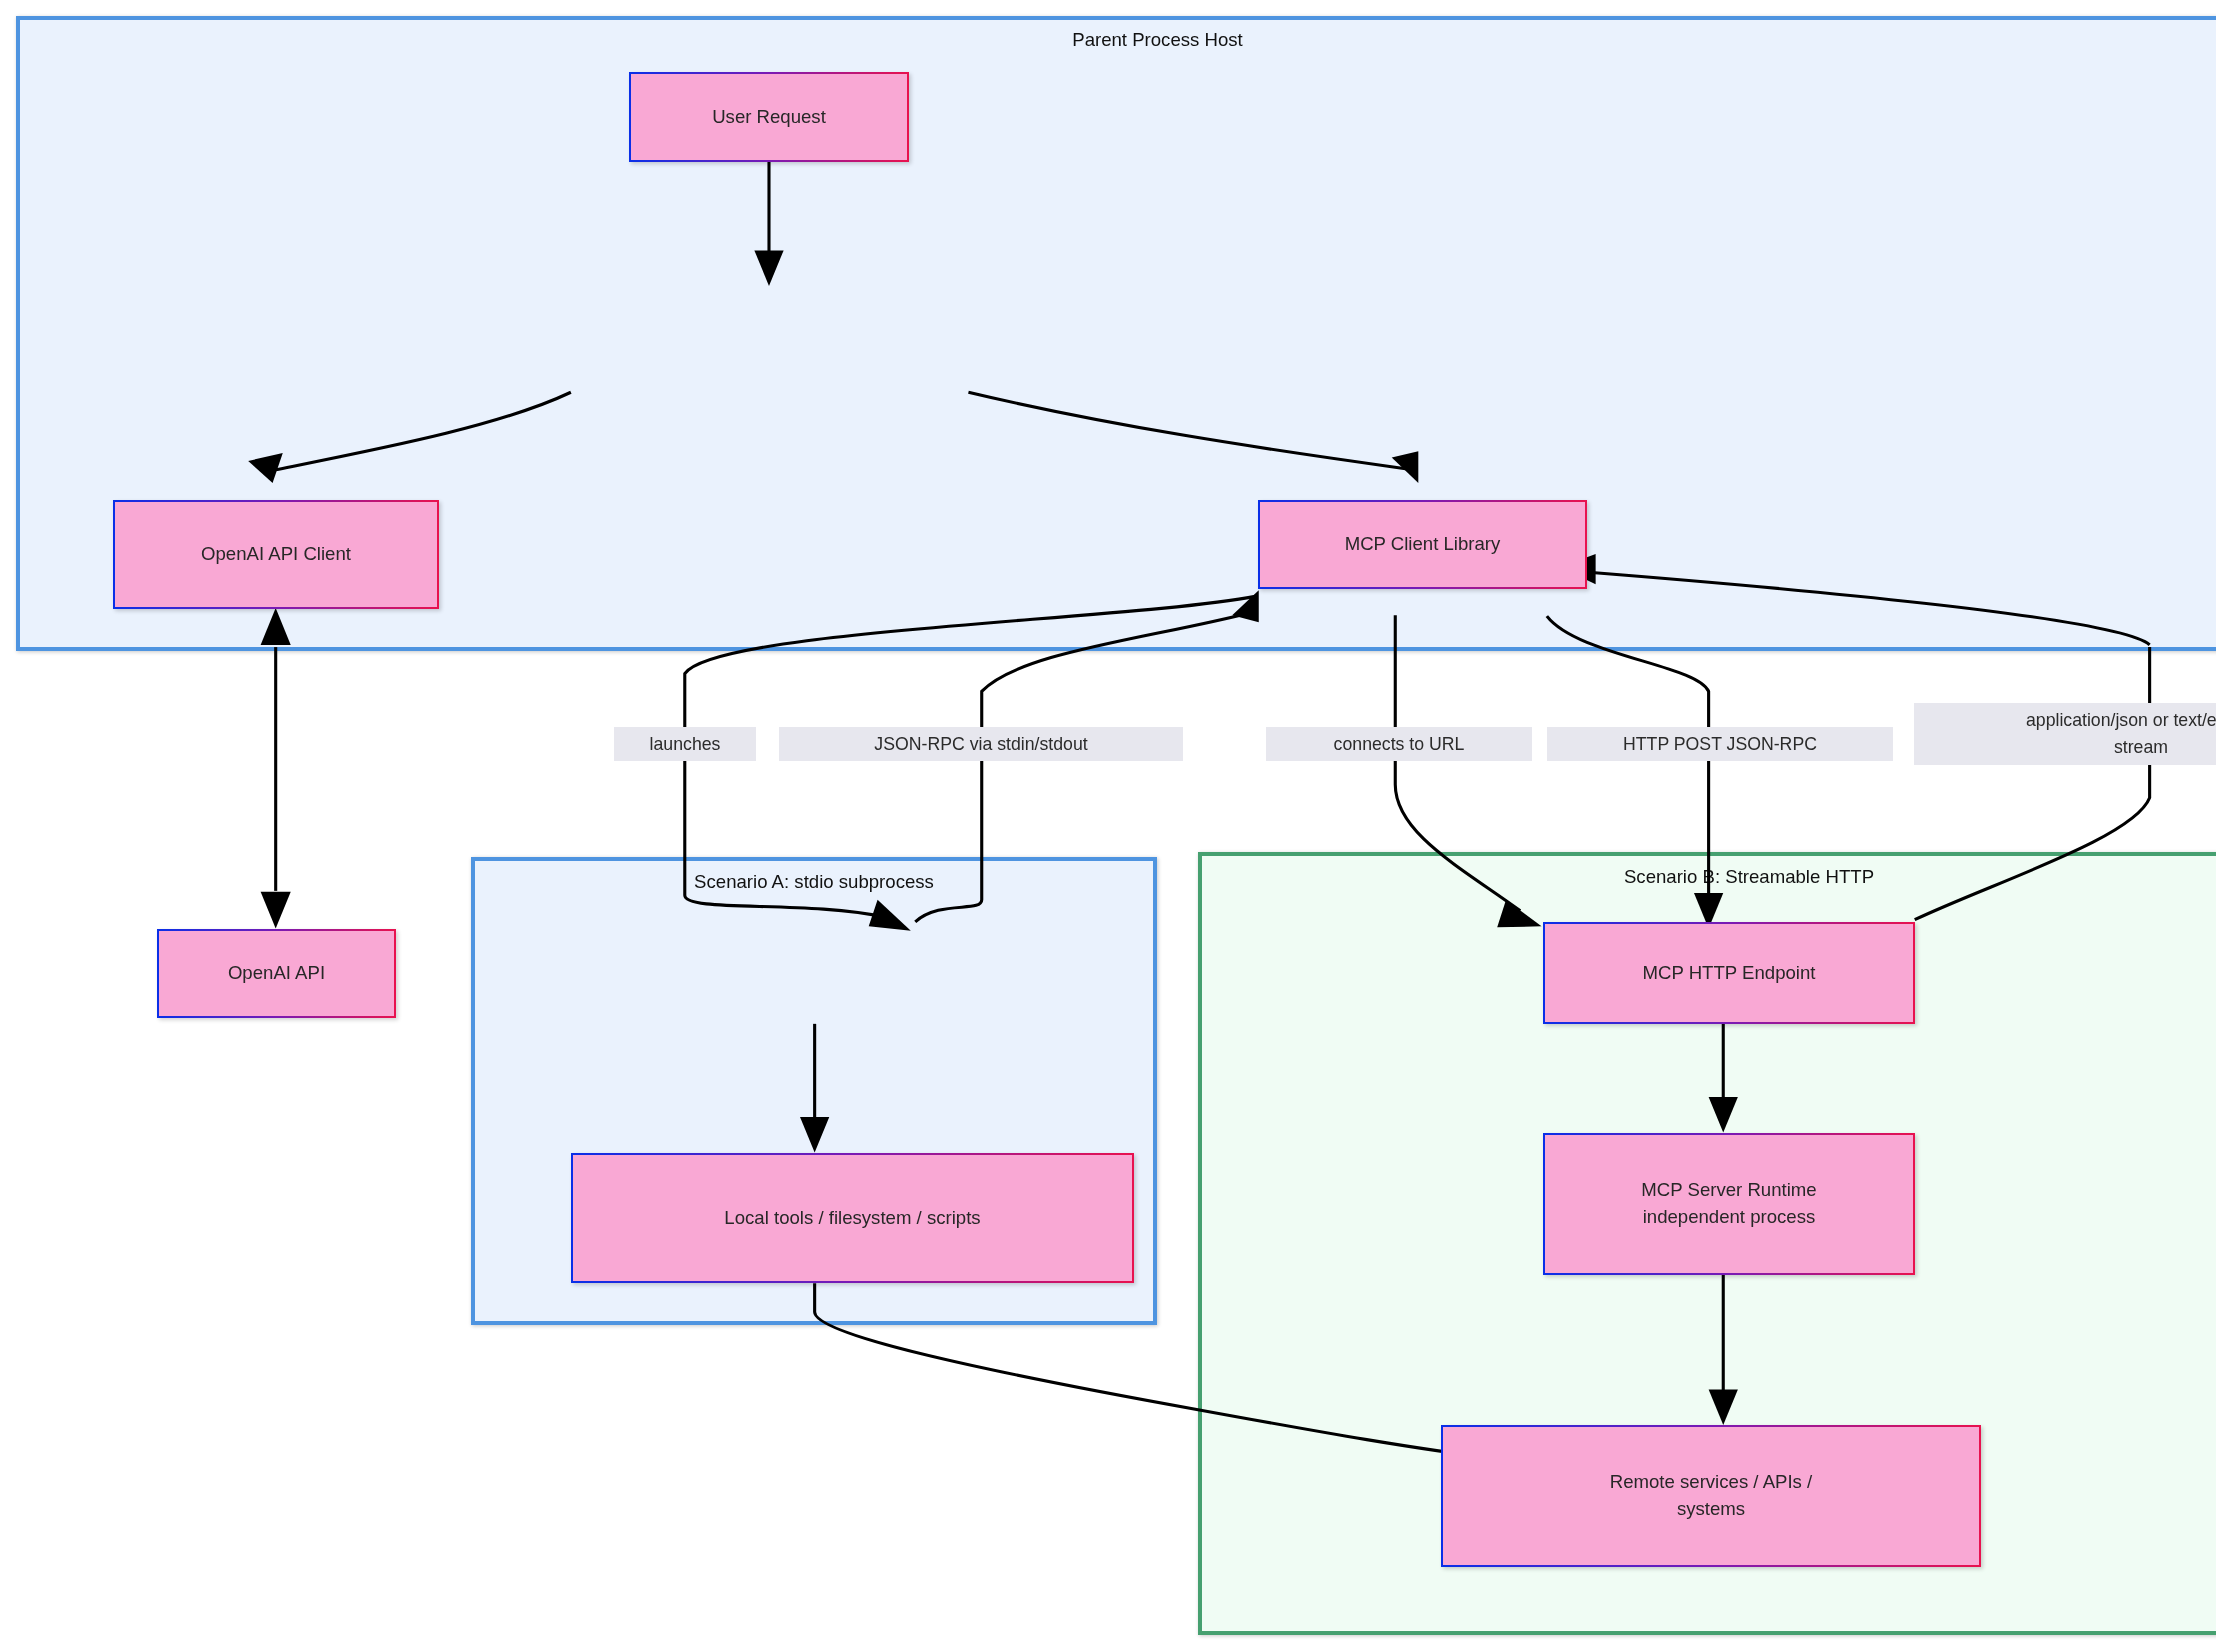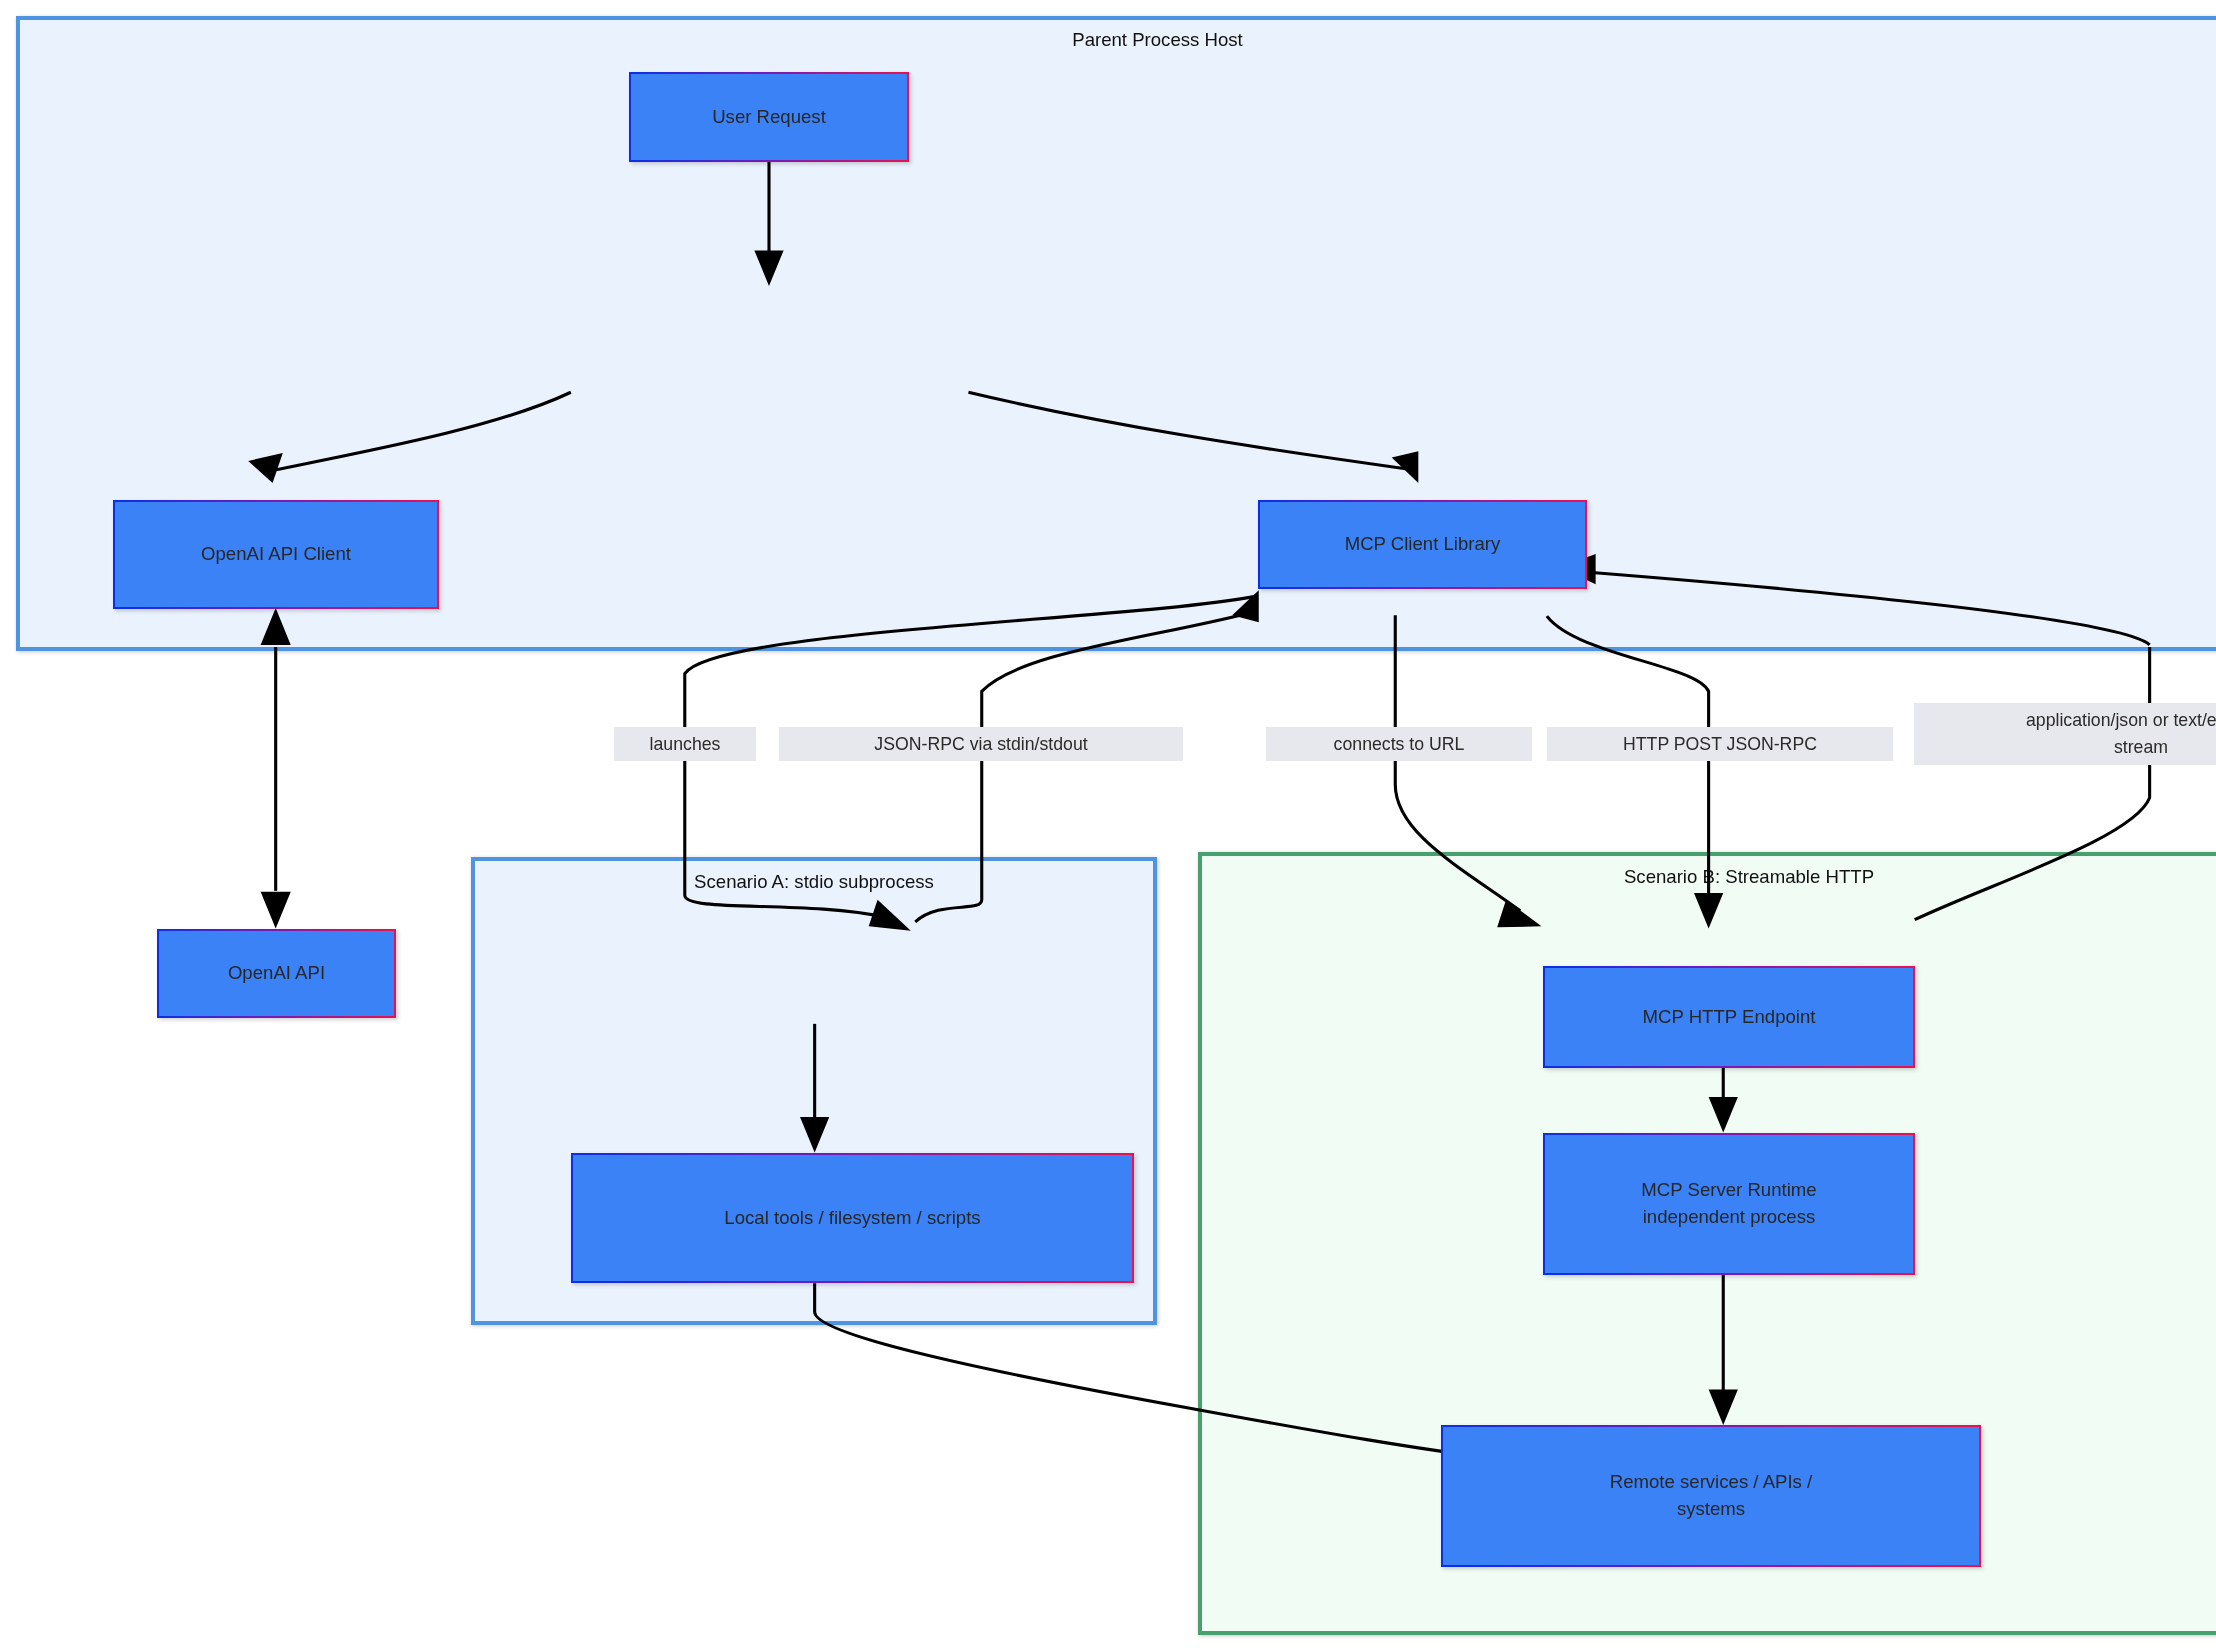--- a/index.html
+++ b/index.html
@@ -15,21 +15,21 @@
   .cluster-host{background:#eaf2fd;border:4px solid #4e94e0;
     box-shadow:1.3px 1.3px 4px rgba(0,0,0,.22);}
   .cluster-a{background:#eaf2fd;border:4px solid #4e94e0;
     box-shadow:1.3px 1.3px 4px rgba(0,0,0,.22);}
   .cluster-b{background:#f0fcf4;border:4px solid #46a070;
     box-shadow:1.3px 1.3px 4px rgba(0,0,0,.22);}
 
   
   .node{
     position:absolute;box-sizing:border-box;
-    background:#3b82f6;
+    background:#f9a8d4;
     display:flex;align-items:center;justify-content:center;
     text-align:center;
     font-size:18.6px;line-height:1.45;color:#272727;
     border:2.2px solid transparent;
     border-image:linear-gradient(90deg,#0a2fe8 0%,#7a1ab4 50%,#e8124f 100%) 1;
     box-shadow:1.8px 1.8px 4px rgba(0,0,0,.18);
     padding:2.7px 6.2px;
     z-index:5;
   }
   .node-inner{white-space:pre-line;}
@@ -153,21 +153,21 @@
 
   <div class="node" style="left:1258px;top:500px;width:329px;height:89px;">
     <span class="node-inner">MCP Client Library</span>
   </div>
 
 
   <div class="node" style="left:571px;top:1153px;width:563px;height:130px;">
     <span class="node-inner">Local tools / filesystem / scripts</span>
   </div>
 
-  <div class="node" style="left:1543px;top:922px;width:372px;height:102px;margin-top:44px;">
+  <div class="node" style="left:1543px;top:922px;width:372px;height:102px;">
     <span class="node-inner">MCP HTTP Endpoint</span>
   </div>
 
   <div class="node" style="left:1543px;top:1133px;width:372px;height:142px;">
     <span class="node-inner">MCP Server Runtime
 independent process</span>
   </div>
 
   <div class="node" style="left:1441px;top:1425px;width:540px;height:142px;">
     <span class="node-inner">Remote services / APIs /

